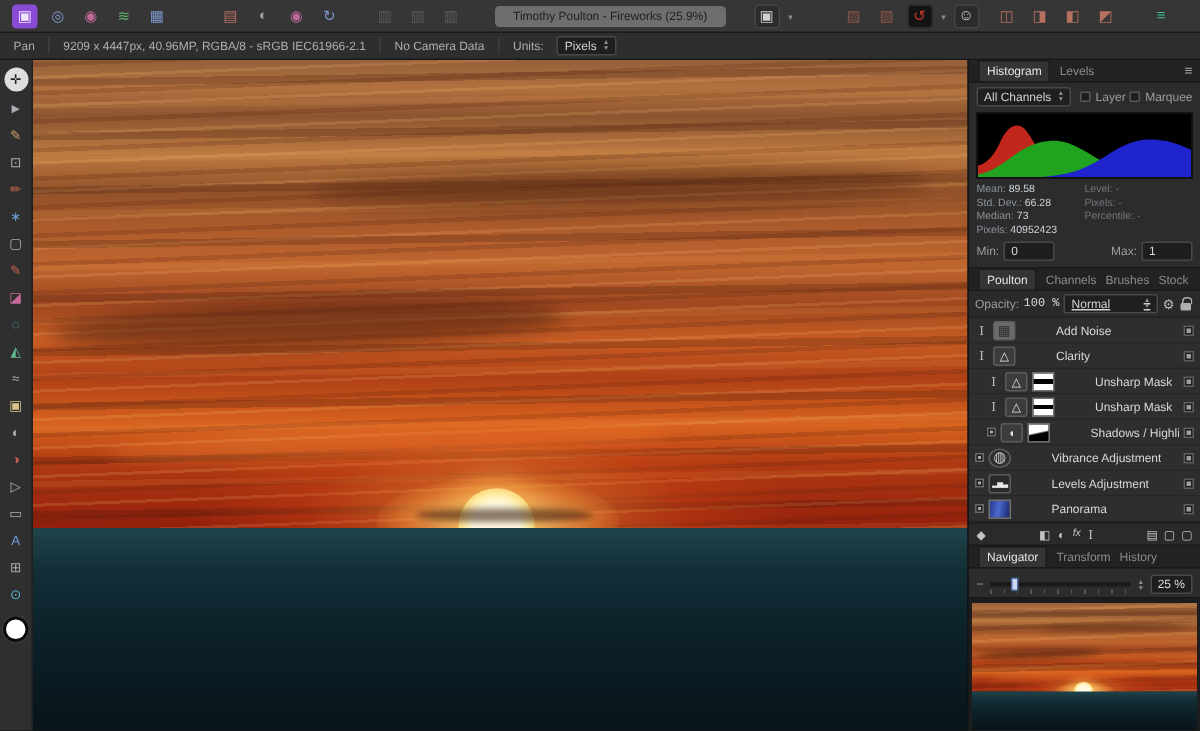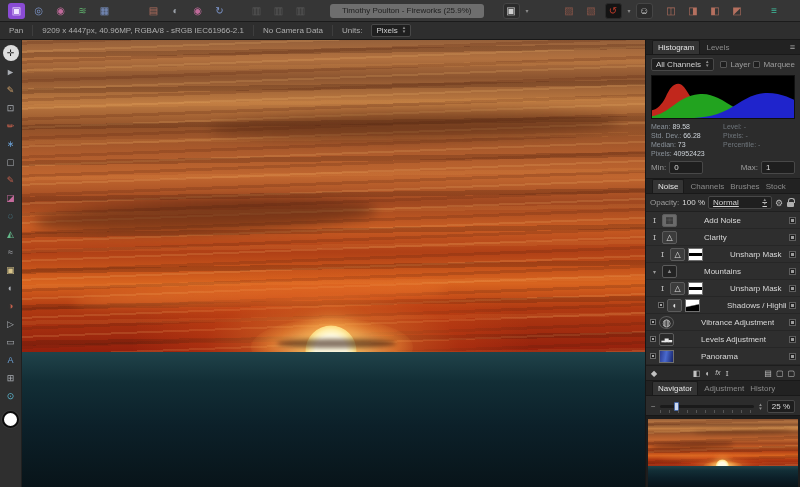--- a/index.html
+++ b/index.html
@@ -306,29 +306,29 @@
     </div>
     <div class="minmax">
       <span class="chklabel">Min:</span>
       <span class="inputbox">0</span>
       <span style="flex:1"></span>
       <span class="chklabel">Max:</span>
       <span class="inputbox">1</span>
     </div>
 
     <div class="tabrow">
-      <span class="tab active">Noise</span>
+      <span class="tab active">Poulton</span>
       <span class="tab">Channels</span>
       <span class="tab">Brushes</span>
       <span class="tab">Stock</span>
 
     </div>
     <div class="oprow">
       <span class="oplabel">Opacity:</span>
-      <span style="color:#d8d8d8;">100 %</span>
+      <span style="color:#d8d8d8;font-family:Liberation Mono, monospace;">100 %</span>
       <span class="dropdown blendbox">
         <span style="flex:1">Normal</span>
         <span class="stepper">
             <span>▲</span>
             <span>▼</span>
           </span>
       </span>
       <span class="gear">⚙</span>
       <span class="lockicon"></span>
     </div>
@@ -344,26 +344,20 @@
         <span class="c1">I</span>
         <span class="licon">△</span>
         <span class="llabel">Clarity</span>
         <span class="vis"></span>
       </div>
       <div class="lrow ind">
         <span class="c1">I</span>
         <span class="licon">△</span>
         <span class="thumb mask"></span>
         <span class="llabel">Unsharp Mask</span>
-        <span class="vis"></span>
-      </div>
-      <div class="lrow">
-        <span class="c1 chev">▾</span>
-        <span class="licon photo">▲</span>
-        <span class="llabel">Mountains</span>
         <span class="vis"></span>
       </div>
       <div class="lrow ind">
         <span class="c1">I</span>
         <span class="licon">△</span>
         <span class="thumb mask"></span>
         <span class="llabel">Unsharp Mask</span>
         <span class="vis"></span>
       </div>
       <div class="lrow ind">
@@ -403,21 +397,21 @@
       </span>
       <span class="lbright">
         <span class="lbicon">▤</span>
         <span class="lbicon">▢</span>
         <span class="lbicon">▢</span>
       </span>
     </div>
 
     <div class="tabrow">
       <span class="tab active">Navigator</span>
-      <span class="tab">Adjustment</span>
+      <span class="tab">Transform</span>
       <span class="tab">History</span>
 
     </div>
     <div class="navrow">
       <span class="navminus">−</span>
       <span class="slider">
         <span class="handle"></span>
         <span class="ticksr"></span>
       </span>
       <span class="stepper">

